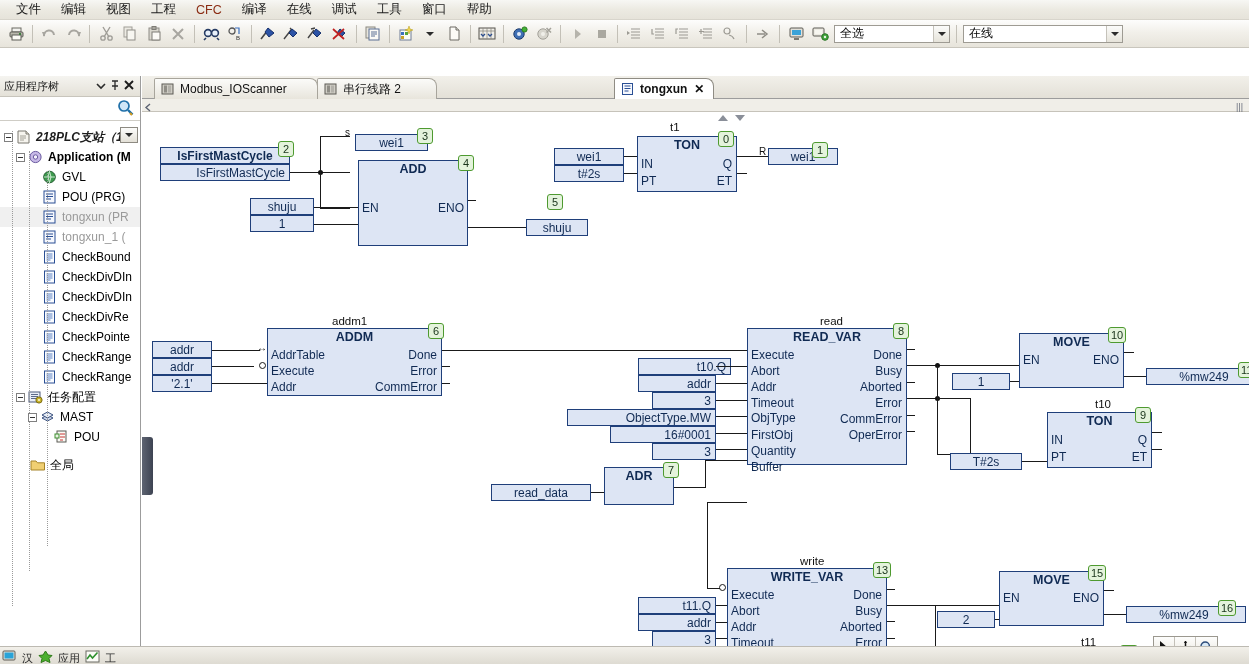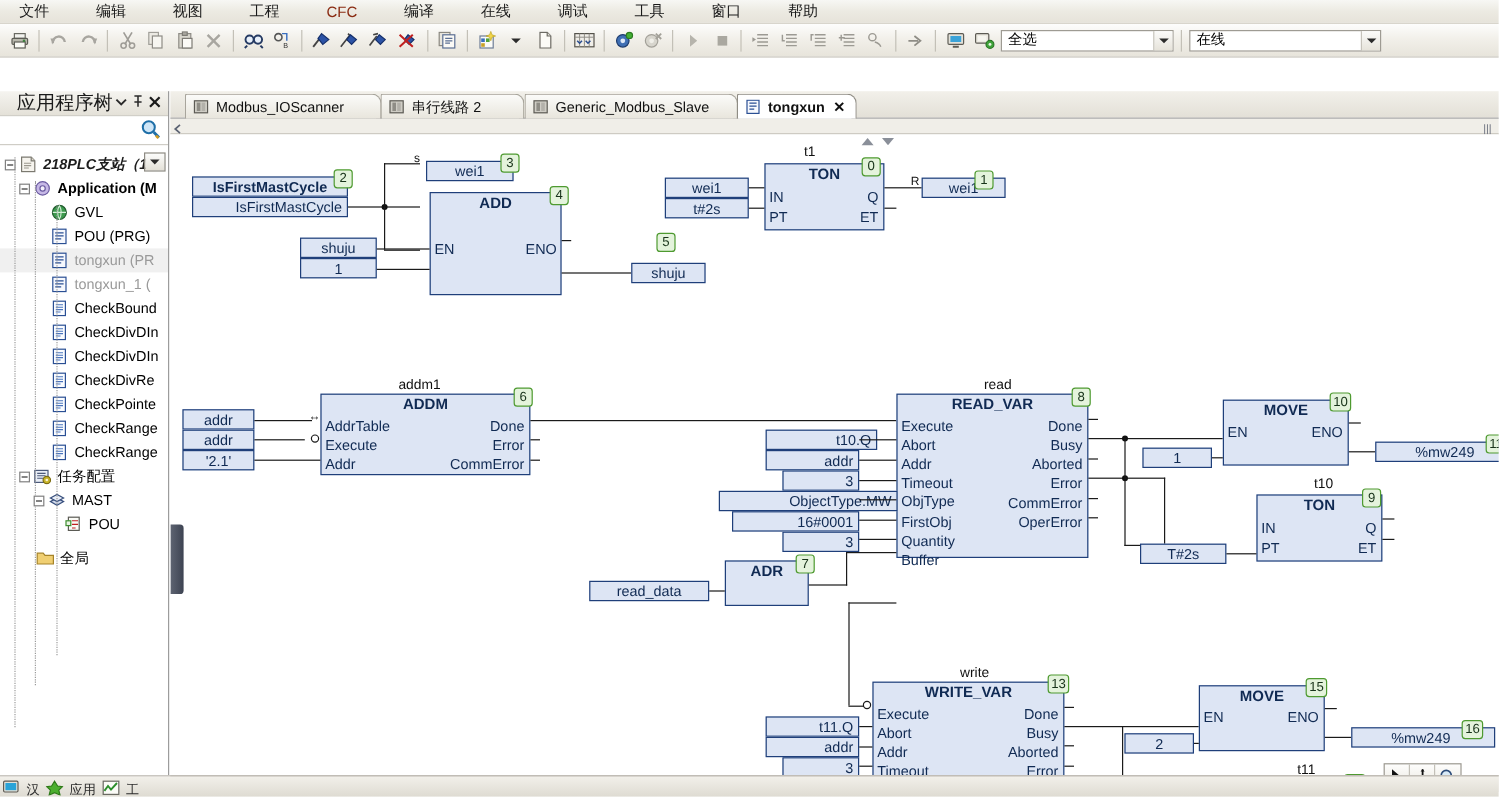--- a/index.html
+++ b/index.html
@@ -11,21 +11,21 @@
     font-size: 12px;
     background: #ffffff;
   }
   #app { position: relative; width: 1249px; height: 664px; }
 
   
   .menubar {
     position: absolute; top: 0; left: 0; width: 1249px; height: 20px;
     background: linear-gradient(to bottom,#f7f7f4 0%, #eceae2 50%, #e6e3da 100%);
     border-bottom: 1px solid #d8d5cc;
-    display: flex; align-items: center; padding-left: 6px; gap: 19px;
+    display: flex; align-items: center; padding-left: 6px;
   }
   .menubar .mi {
     font-size: 12.5px; color: #1a1a1a; padding: 2px 10px; white-space: nowrap;
     cursor: default;
   }
   .menubar .mi.cfc { color: #8a2b12; }
 
   
   .toolbar {
     position: absolute; top: 20px; left: 0; width: 1249px; height: 28px;
@@ -57,21 +57,21 @@
 
   
   .leftpane {
     position: absolute; top: 76px; left: 0; width: 141px; height: 570px;
     background: #ffffff; border-right: 1px solid #9c9c9c;
   }
   .lp-title {
     height: 21px; background: linear-gradient(to bottom,#f5f4f0,#e4e1d8);
     border-bottom: 1px solid #c8c5bc;
     display: flex; align-items: center; padding: 0 4px;
-    font-size: 16px; color: #1a1a1a; text-align: right;
+    font-size: 11px; color: #1a1a1a;
   }
   .lp-title .t { flex: 1; white-space: nowrap; }
   .lp-title .ic { width: 14px; text-align: center; font-size: 11px; color: #333; }
   .lp-search {
     height: 24px; border-bottom: 1px solid #cfcdc6; background: #fff;
     display: flex; align-items: center; justify-content: flex-end; padding-right: 6px;
   }
   .tree { padding: 6px 0 0 0; font-size: 12px; position: relative; overflow: hidden; height: 500px;}
   .tnode { display: flex; align-items: center; height: 20px; white-space: nowrap; padding-left: 4px; }
   .tnode.sel { background: #f0f0f0; }
@@ -427,21 +427,21 @@
     </div>
     <div class="tb-btn">
       <svg width="17" height="16" viewBox="0 0 17 16">
         <rect x="1" y="2" width="11" height="8" rx="1" fill="#eceae2" stroke="#5d5b54"></rect>
         <rect x="3" y="4" width="7" height="4" fill="#f7f6f0"></rect>
         <circle cx="13" cy="11" r="3.3" fill="#3fa33a" stroke="#2a7526"></circle>
         <circle cx="13" cy="11" r="1.2" fill="#e9f5e6"></circle>
       </svg>
     </div>
 
-    <div class="tb-combo" style="width:144px">
+    <div class="tb-combo" style="width:116px">
       <div class="val">全选</div>
       <div class="arw">
           <span class="caret-dn"></span>
         </div>
     </div>
     <div class="tb-sep"></div>
     <div class="tb-combo" style="width:160px">
       <div class="val">在线</div>
       <div class="arw">
           <span class="caret-dn"></span>
@@ -707,30 +707,20 @@
       <span class="ticn">
         <svg width="13" height="12" viewBox="0 0 13 12">
           <rect x="1" y="1" width="11" height="10" fill="#cfcdc5" stroke="#5c5a54"></rect>
           <rect x="3" y="2.5" width="3" height="7" fill="#8f8d86"></rect>
           <rect x="7" y="2.5" width="3" height="7" fill="#b3b1aa"></rect>
         </svg>
       </span>
       <span>串行线路 2</span>
     </div>
 
-    <div class="tab" style="left:295px; width:178px;">
-      <span class="ticn">
-        <svg width="13" height="12" viewBox="0 0 13 12">
-          <rect x="1" y="1" width="11" height="10" fill="#cfcdc5" stroke="#5c5a54"></rect>
-          <rect x="3" y="2.5" width="3" height="7" fill="#8f8d86"></rect>
-          <rect x="7" y="2.5" width="3" height="7" fill="#b3b1aa"></rect>
-        </svg>
-      </span>
-      <span>Generic_Modbus_Slave</span>
-    </div>
 
     <div class="tab active" style="left:472px; width:100px;">
       <span class="ticn">
         <svg width="13" height="12" viewBox="0 0 13 12">
           <rect x="1.5" y="0.5" width="10" height="11" fill="#f6f8fd" stroke="#2a4f94"></rect>
           <path d="M3.5 3 h6 M3.5 5.5 h6 M3.5 8 h4" stroke="#2a4f94" stroke-width="1"></path>
         </svg>
       </span>
       <span>tongxun</span>
       <span class="x">✕</span>
@@ -855,21 +845,21 @@
       <div class="pin r" style="right:4px; top:51px;">Aborted</div>
       <div class="pin r" style="right:4px; top:67px;">Error</div>
       <div class="pin r" style="right:4px; top:83px;">CommError</div>
       <div class="pin r" style="right:4px; top:99px;">OperError</div>
     </div>
     <div class="numbadge" style="left:751px; top:211px;">8</div>
 
     <div class="varbox rightal" style="left:496px; top:246px; width:93px;">t10.Q</div>
     <div class="varbox rightal" style="left:496px; top:263px; width:78px;">addr</div>
     <div class="varbox rightal" style="left:510px; top:280px; width:64px;">3</div>
-    <div class="varbox rightal" style="left:425px; top:297px; width:149px;margin-left:32px;">ObjectType.MW</div>
+    <div class="varbox rightal" style="left:425px; top:297px; width:149px;">ObjectType.MW</div>
     <div class="varbox rightal" style="left:468px; top:314px; width:106px;">16#0001</div>
     <div class="varbox rightal" style="left:510px; top:331px; width:64px;">3</div>
 
     <div class="wire h" style="left:574px; top:254px; width:31px;"></div>
     <div class="wire h" style="left:574px; top:271px; width:31px;"></div>
     <div class="wire h" style="left:574px; top:288px; width:31px;"></div>
     <div class="wire h" style="left:574px; top:304px; width:31px;"></div>
     <div class="wire h" style="left:574px; top:321px; width:31px;"></div>
     <div class="wire h" style="left:574px; top:337px; width:31px;"></div>
 

